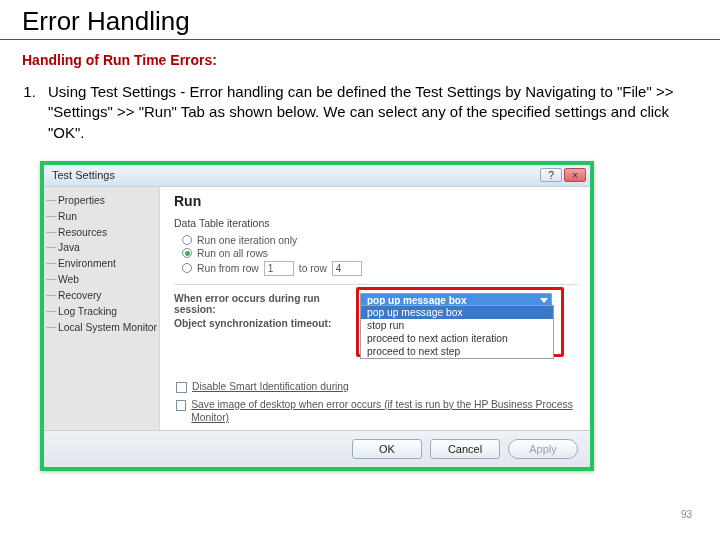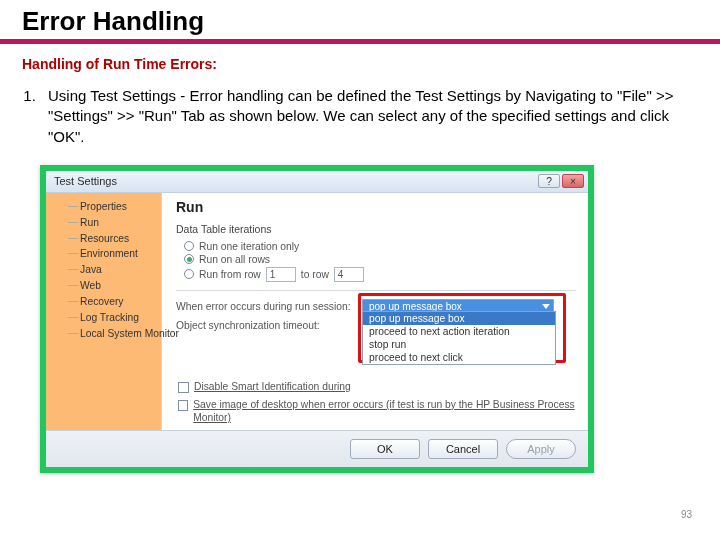--- a/index.html
+++ b/index.html
@@ -6,43 +6,43 @@
   body {
     width: 720px;
     height: 540px;
     background: #fff;
     font-family: Arial, Helvetica, sans-serif;
     color: #000;
     position: relative;
   }
   .slide-title {
     font-size: 26px;
-    font-weight: 700;
+    font-weight: 400;
     padding: 6px 0 2px 22px;
-    border-bottom: 5px solid #be185d;
+    border-bottom: 1px solid #be185d;
     margin-bottom: 12px;
   }
   .section-heading {
     color: #b00000;
     font-weight: bold;
     font-size: 14px;
     padding: 0 0 0 22px;
     margin-bottom: 14px;
   }
   .body-text {
     padding: 0 30px 0 22px;
     font-size: 15px;
     line-height: 1.35;
   }
   .body-text ol { list-style-position: outside; padding-left: 18px; }
   .body-text li { padding-left: 8px; margin-bottom: 16px; }
   .shot-wrap { padding: 2px 30px 0 40px; }
   .dialog {
     width: 554px;
-    border: 6px solid #22c55e;
+    border: 4px solid #22c55e;
     background: #f3f5f9;
     font-family: Tahoma, "Segoe UI", Arial, sans-serif;
     font-size: 10.3px;
     color: #333;
     box-shadow: 0 1px 4px rgba(0,0,0,.25);
   }
   .titlebar {
     height: 22px;
     display: flex; align-items: center; justify-content: space-between;
     padding: 0 4px 0 8px;
@@ -55,22 +55,22 @@
     width: 22px; height: 14px;
     border: 1px solid #9aa8ba; border-radius: 2px;
     background: linear-gradient(#f6f8fb,#dde5ef);
     display: flex; align-items: center; justify-content: center;
   }
   .winbtn.close { background: linear-gradient(#f1a3a3,#d66); border-color: #b45; }
   .dialog-body { display: flex; background: #fff; }
   .tree {
     width: 116px;
     border-right: 1px solid #d0d6de;
-    padding: 6px 20px;
-    background: #fdba74;
+    padding: 6px 0;
+    background: #e5e5e5;
   }
   .tree-item {
     padding: 1px 2px 1px 14px;
     color: #333;
     position: relative;
     white-space: nowrap;
     line-height: 1.35;
   }
   .tree-item::before {
     content: "—"; position: absolute; left: 2px; top: 0; color: #9aa;
@@ -95,21 +95,21 @@
   .hr { border: none; border-top: 1px solid #d6dbe3; margin: 8px 0 8px; }
   .group2 { position: relative; }
   .red-box {
     position: absolute;
     left: 182px; top: -6px;
     width: 208px; height: 70px;
     border: 3px solid #d11;
     border-radius: 2px;
     pointer-events: none;
   }
-  .kv { display: flex; align-items: center; margin: 3px 0; color:#555; }
+  .kv { display: flex; align-items: flex-start; margin: 3px 0; color:#555;font-weight:bold; }
   .kv-label { width: 186px; }
   .dropdown {
     display: inline-flex; align-items: center; justify-content: space-between;
     border: 1px solid #8fa2b9; background:#4a90e2; color:#fff;
     font-size: 10px; height: 16px; padding: 0 3px 0 6px; width: 192px;
     border-radius: 1px;
   }
   .caret { width: 0; height: 0; border-left: 4px solid transparent; border-right:4px solid transparent; border-top:5px solid #fff; }
   .optlist {
     position: absolute; left: 186px; top: 12px;
@@ -157,22 +157,22 @@
       <span class="winctrls">
         <span class="winbtn">?</span>
         <span class="winbtn close">×</span>
       </span>
     </div>
     <div class="dialog-body">
       <div class="tree">
         <div class="tree-item">Properties</div>
         <div class="tree-item sel">Run</div>
         <div class="tree-item">Resources</div>
+        <div class="tree-item">Java</div>
         <div class="tree-item">Environment</div>
-        <div class="tree-item">Java</div>
         <div class="tree-item">Web</div>
         <div class="tree-item">Recovery</div>
         <div class="tree-item">Log Tracking</div>
         <div class="tree-item">Local System Monitor</div>
       </div>
       <div class="panel">
         <div class="panel-h">Run</div>
         <div class="fieldset-title">Data Table iterations</div>
         <div class="radio-row">
           <span class="radio"></span>
@@ -194,23 +194,23 @@
           <div class="red-box"></div>
           <div class="kv">
             <span class="kv-label">When error occurs during run session:</span>
             <span class="dropdown">
               <span>pop up message box</span>
               <span class="caret"></span>
             </span>
           </div>
           <div class="optlist">
             <div class="opt sel">pop up message box</div>
+            <div class="opt">stop run</div>
             <div class="opt">proceed to next action iteration</div>
-            <div class="opt">stop run</div>
-            <div class="opt">proceed to next click</div>
+            <div class="opt">proceed to next step</div>
           </div>
           <div class="kv" style="margin-top:2px;">
             <span class="kv-label">Object synchronization timeout:</span>
             <span class="num">20</span>
           </div>
           <div class="chk-row" style="margin-top:48px;">
             <span class="chk"></span>
             <span>Disable Smart Identification during</span>
           </div>
           <div class="chk-row">

